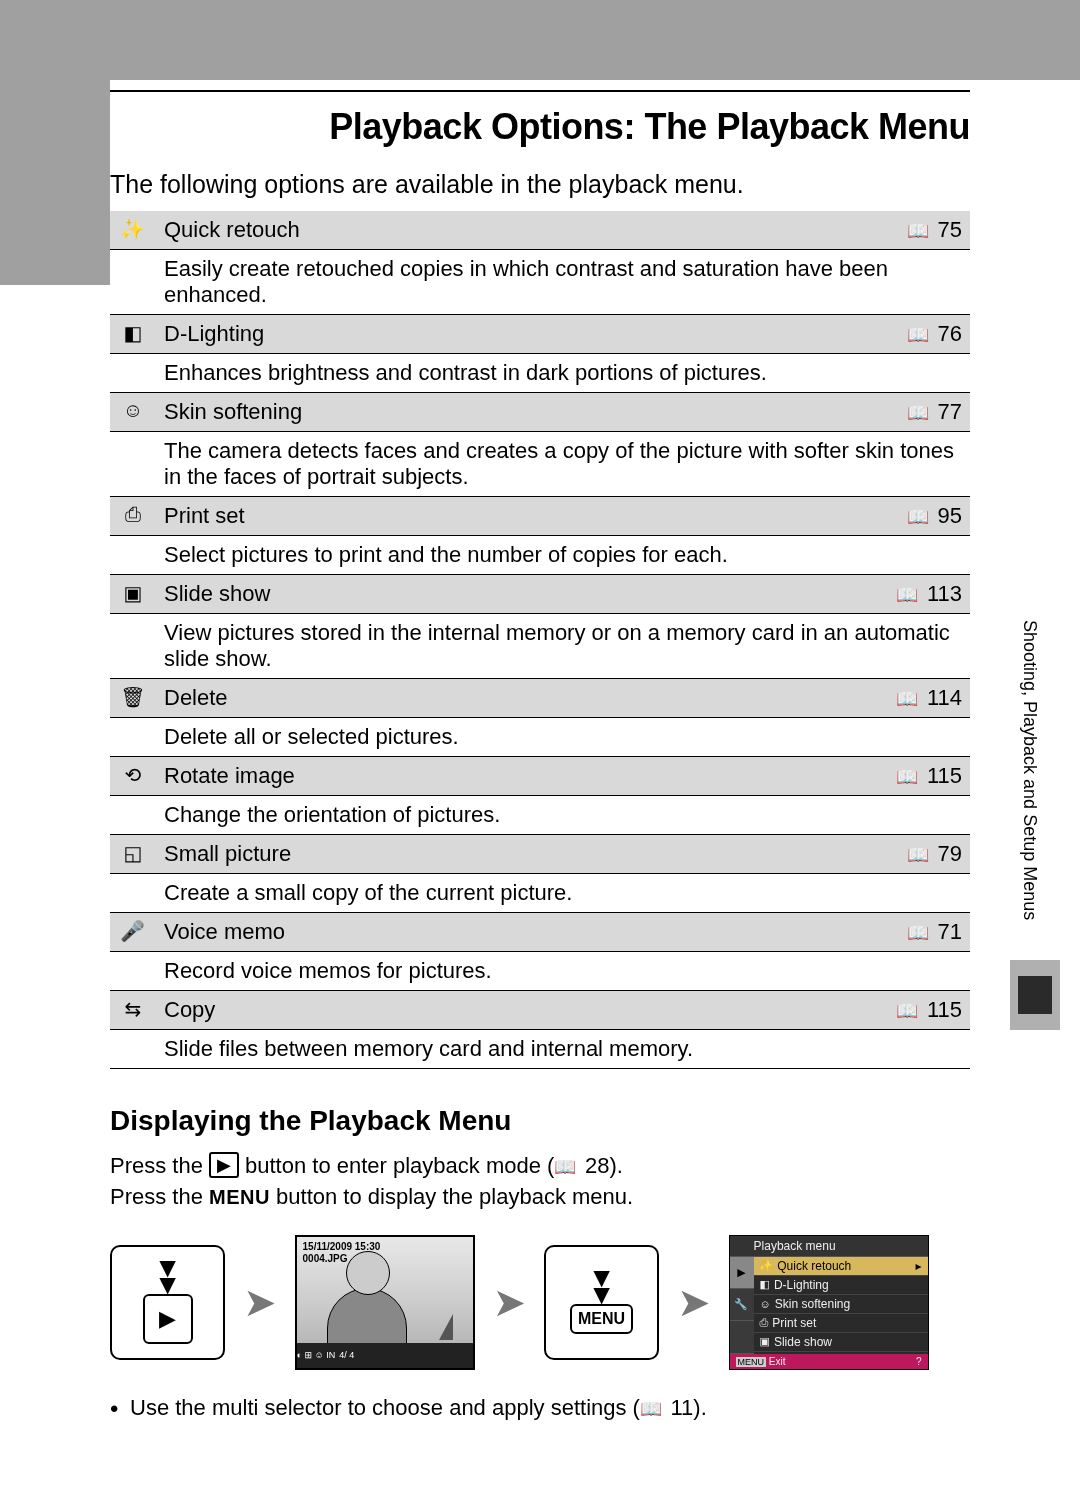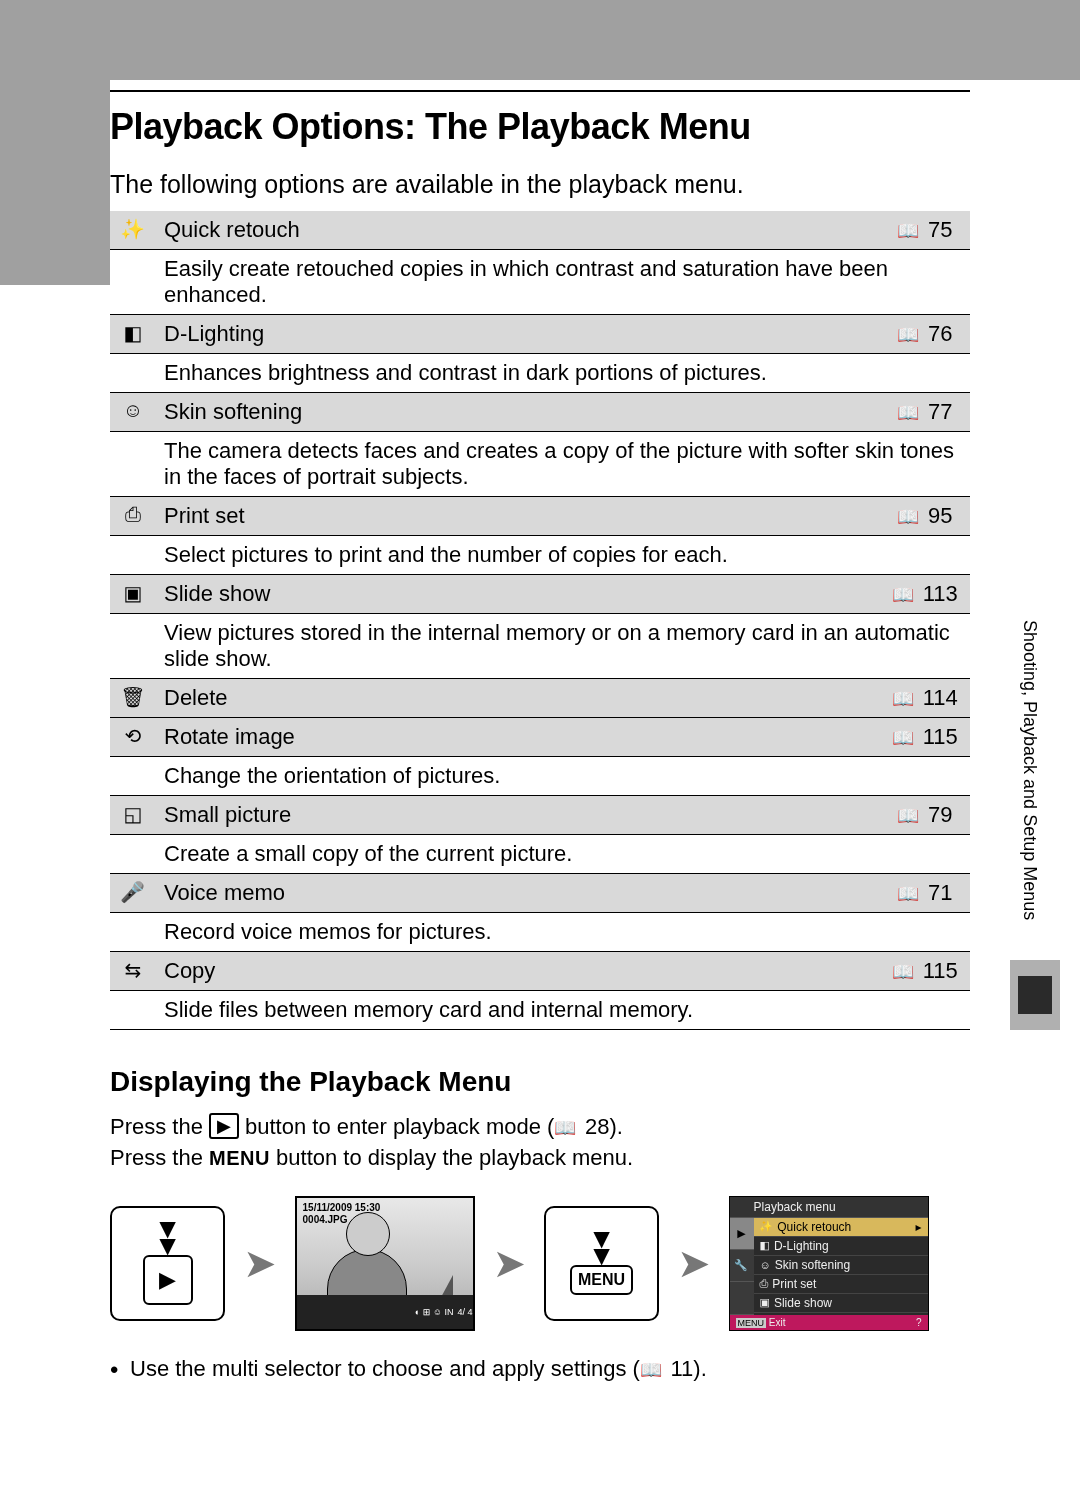--- a/index.html
+++ b/index.html
@@ -31,20 +31,21 @@
   }
   .hr {
     border-top: 2px solid #000;
     margin-bottom: 14px;
   }
   h1 {
     font-size: 36px;
     font-weight: bold;
     margin-bottom: 22px;
     letter-spacing: -0.5px;
+    text-align: right;
   }
   .intro {
     font-size: 25px;
     margin-bottom: 12px;
   }
   .menu-table {
     width: 100%;
     border-collapse: collapse;
     font-size: 22px;
   }
@@ -56,21 +57,21 @@
     vertical-align: top;
   }
   .menu-table tr {
     border-bottom: 1.5px solid #000;
   }
   .menu-table tr.desc-row {
     border-bottom: 1.5px solid #000;
   }
   .icon-cell { width: 46px; text-align: center; font-size: 20px; }
   .label-cell { }
-  .ref-cell { width: 90px; text-align: center; white-space: nowrap; }
+  .ref-cell { width: 90px; text-align: right; white-space: nowrap; }
   .book-icon { font-size: 18px; margin-right: 2px; }
   h2 {
     font-size: 28px;
     font-weight: bold;
     margin-top: 36px;
     margin-bottom: 14px;
   }
   .body-text {
     font-size: 22px;
     line-height: 1.4;
@@ -165,27 +166,27 @@
   .lcd-photo .sail {
     position: absolute;
     right: 20px; bottom: 28px;
     width: 0; height: 0;
     border-left: 14px solid transparent;
     border-bottom: 26px solid #555;
   }
   .lcd-photo .bottombar {
     position: absolute;
     bottom: 0; left: 0; right: 0;
-    height: 34px;
+    height: 25px;
     background: #222;
     color: #fff;
     font-size: 9px;
     display: flex;
     align-items: center;
-    justify-content: flex-end;
+    justify-content: flex-start;
     gap: 4px;
   }
   .lcd-menu {
     width: 200px;
     height: 135px;
     border: 1px solid #000;
     background: #2a2a2a;
     font-size: 13px;
     color: #eee;
     display: flex;
@@ -335,20 +336,24 @@
           <td class="ref-cell"><span class="book-icon">📖</span> 113</td>
         </tr>
         <tr class="desc-row">
           <td></td>
           <td colspan="2">View pictures stored in the internal memory or on a memory card in an automatic slide show.</td>
         </tr>
         <tr class="header-row">
           <td class="icon-cell">🗑</td>
           <td class="label-cell">Delete</td>
           <td class="ref-cell"><span class="book-icon">📖</span> 114</td>
+        </tr>
+        <tr class="desc-row">
+          <td></td>
+          <td colspan="2">Delete all or selected pictures.</td>
         </tr>
         <tr class="header-row">
           <td class="icon-cell">⟲</td>
           <td class="label-cell">Rotate image</td>
           <td class="ref-cell"><span class="book-icon">📖</span> 115</td>
         </tr>
         <tr class="desc-row">
           <td></td>
           <td colspan="2">Change the orientation of pictures.</td>
         </tr>

